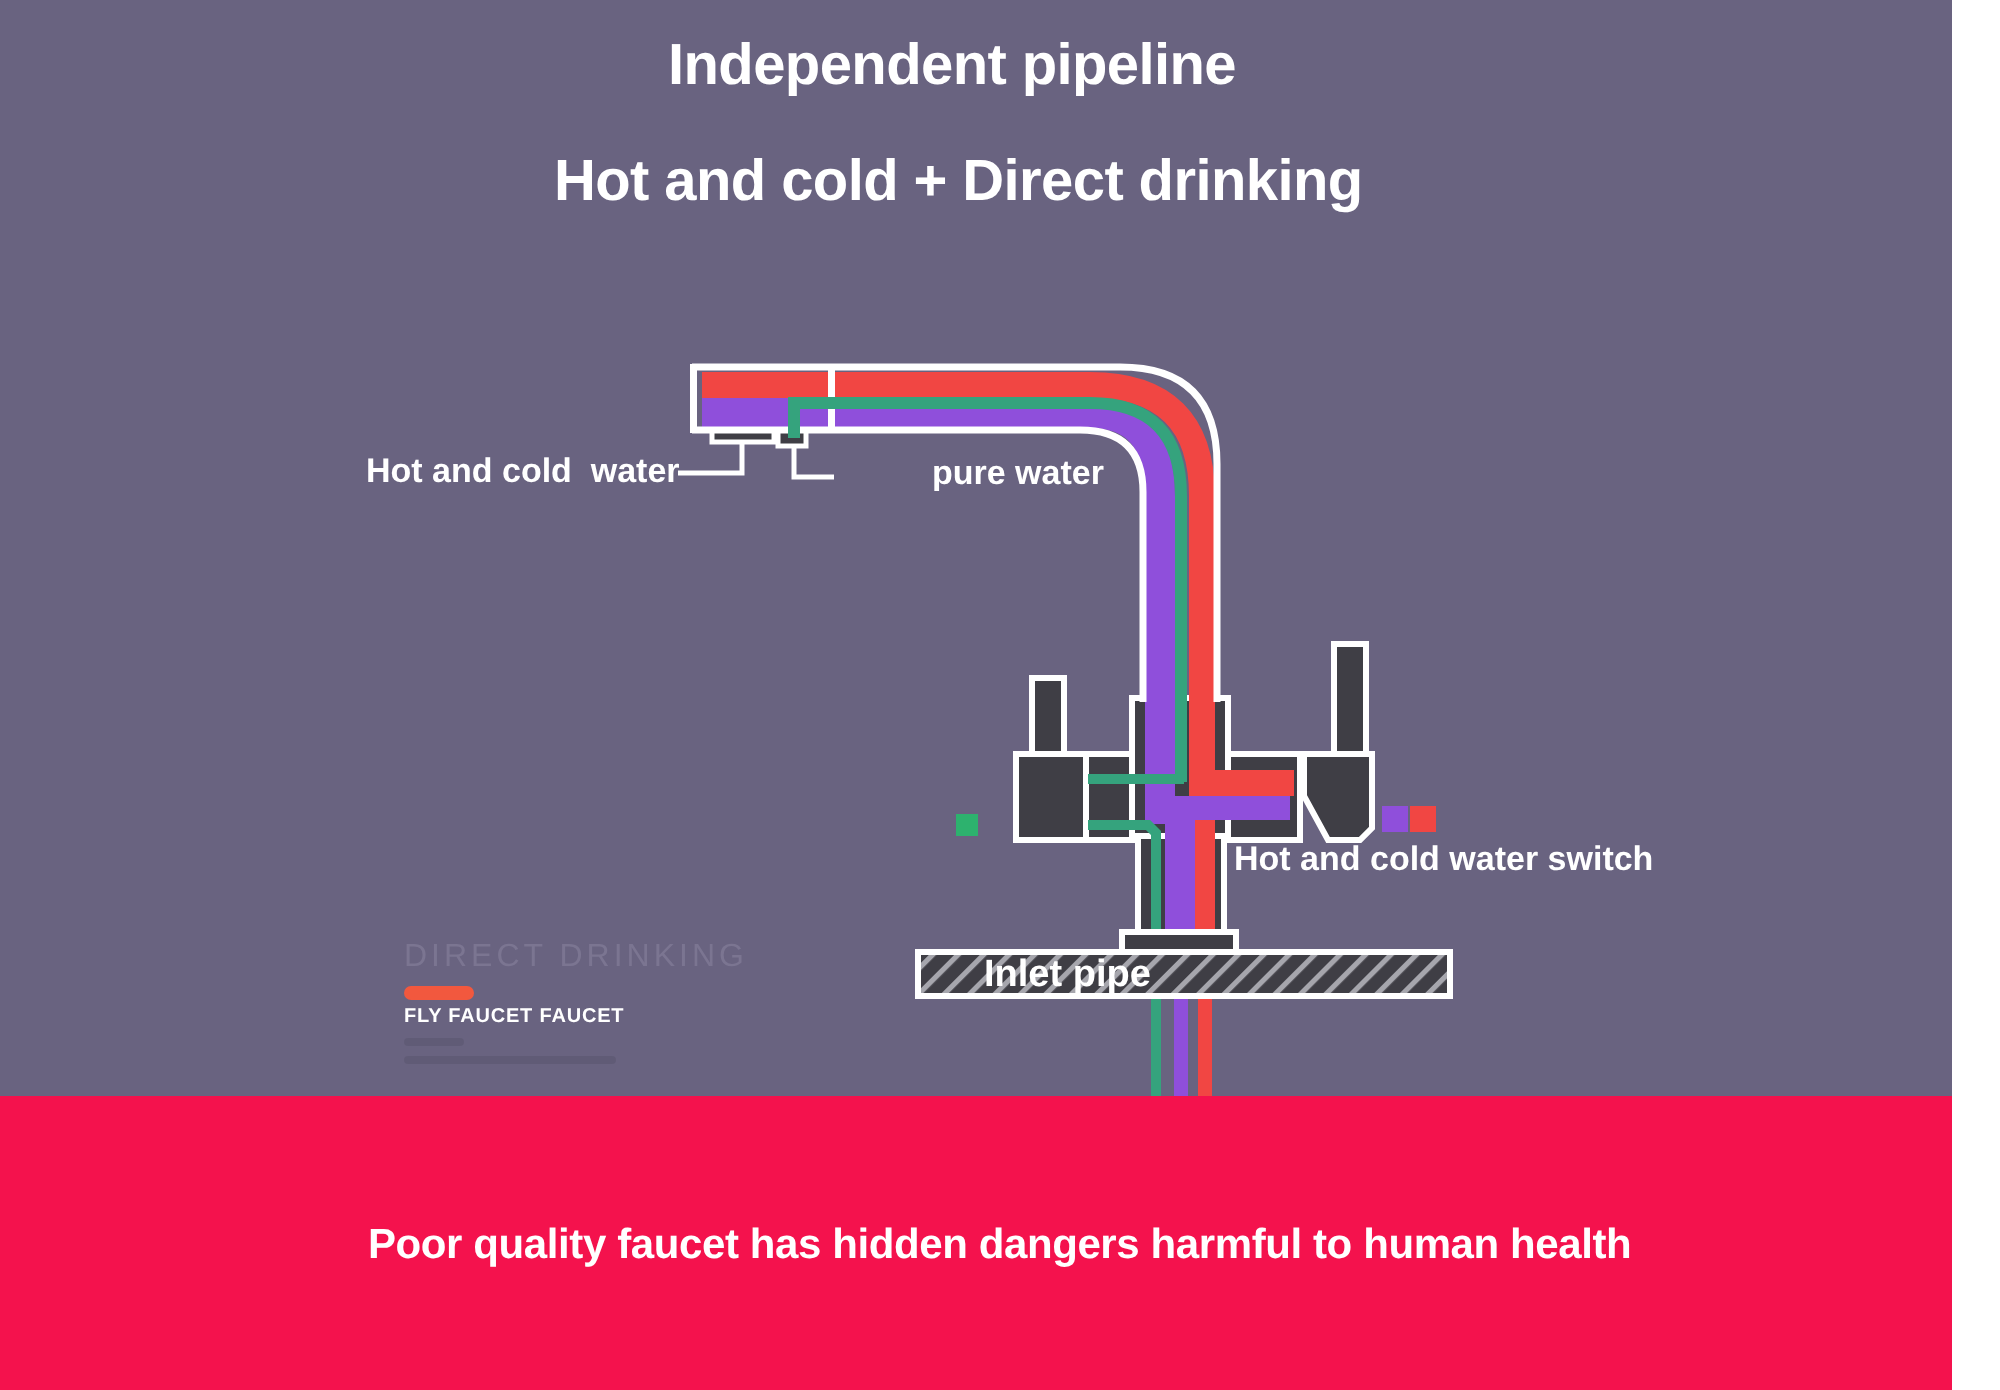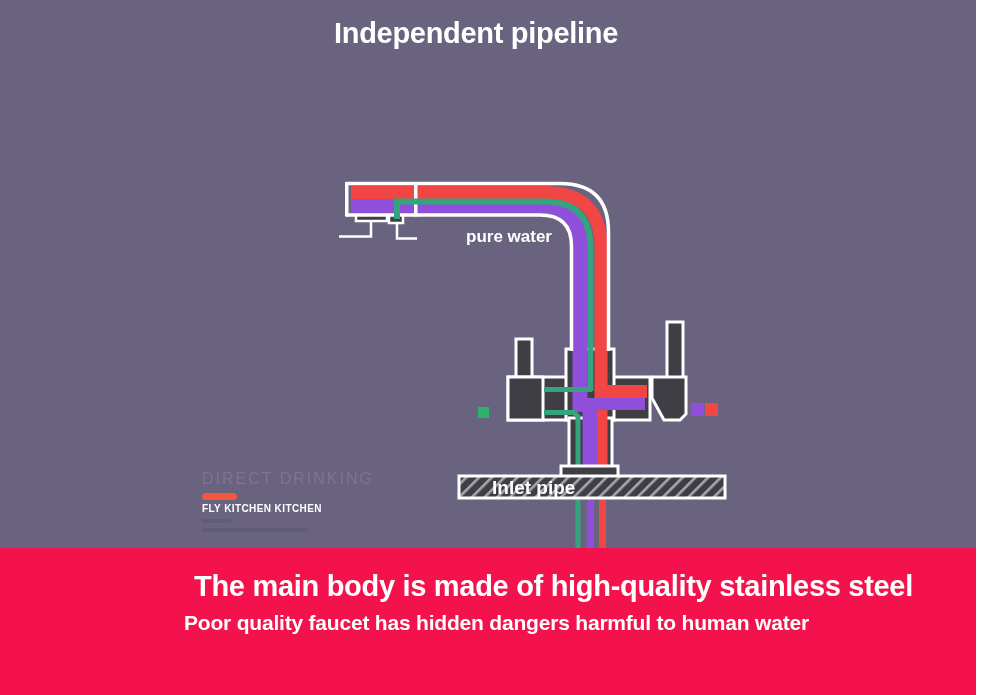--- a/index.html
+++ b/index.html
@@ -74,31 +74,33 @@
     <path d="M 602.5,498 V 548" fill="none" stroke-width="7" stroke="#f14643"></path>
 
     <rect x="561" y="466" width="57" height="11" stroke="#ffffff" stroke-width="3" fill="#3f3e45"></rect>
     <rect x="459" y="476" width="266" height="22" fill="url(#hatch)" stroke="#ffffff" stroke-width="3"></rect>
 
     <polyline points="371,221 371,236.5 339,236.5" fill="none" stroke="#ffffff" stroke-width="2.5"></polyline>
     <polyline points="397,223 397,238.5 417,238.5" fill="none" stroke="#ffffff" stroke-width="2.5"></polyline>
   </svg>
 
   <div class="txt t-title1">Independent pipeline</div>
+  <div class="txt t-title2">Hot and cold + Direct drinking</div>
 
+  <div class="txt t-hotcold">Hot and cold  water</div>
   <div class="txt t-pure">pure water</div>
   <div class="sq sq-green" style="background: rgb(45, 178, 110);"></div>
   <div class="sq sq-purple" style="background: rgb(143, 79, 219);"></div>
   <div class="sq sq-red" style="background: rgb(241, 70, 67);"></div>
+  <div class="txt t-hcswitch">Hot and cold water switch</div>
   <div class="txt t-inlet">Inlet pipe</div>
 
   <div class="txt t-watermark" style="color: rgb(123, 117, 145);">DIRECT DRINKING</div>
   <div class="brandbar" style="background: rgb(242, 88, 62);"></div>
-  <div class="txt t-brand">FLY KITCHEN KITCHEN</div>
+  <div class="txt t-brand">FLY FAUCET FAUCET</div>
   <div class="faint faint1"></div>
   <div class="faint faint2"></div>
 
   <div id="banner" style="background: rgb(244, 18, 77);">
-    <div class="txt b-head">The main body is made of high-quality stainless steel</div>
-    <div class="txt b-sub">Poor quality faucet has hidden dangers harmful to human water</div>
+    <div class="txt b-sub">Poor quality faucet has hidden dangers harmful to human health</div>
   </div>
 
 </div>
 
 </body></html>

